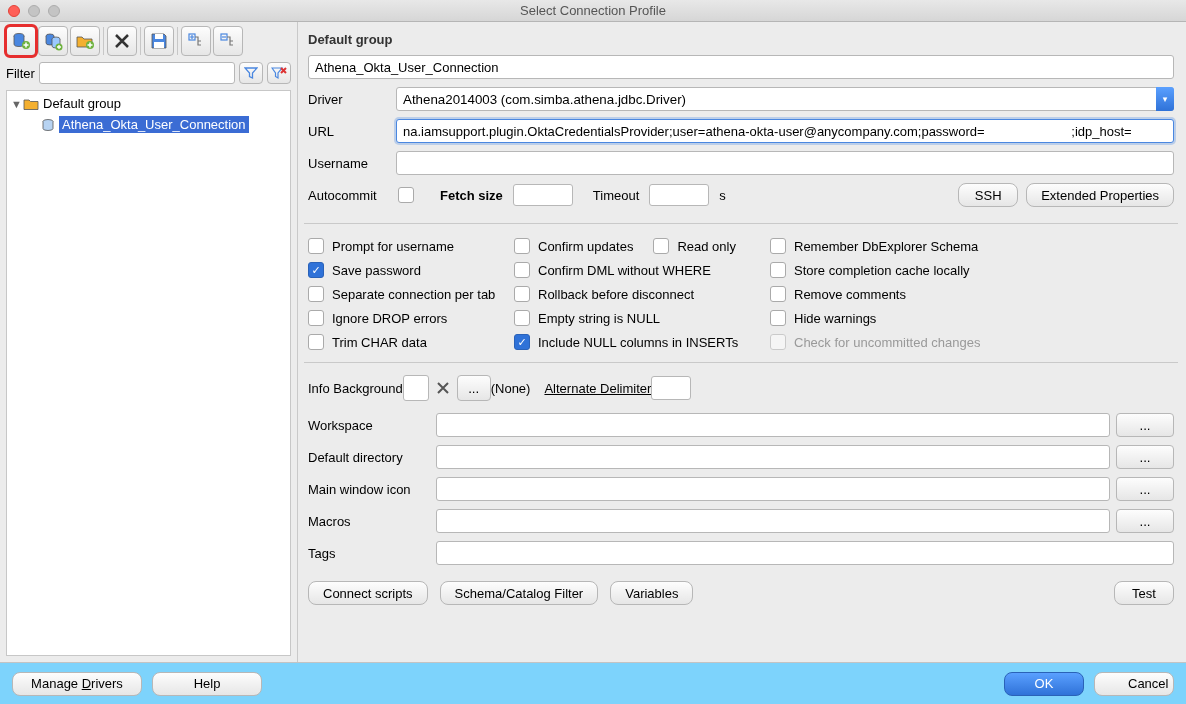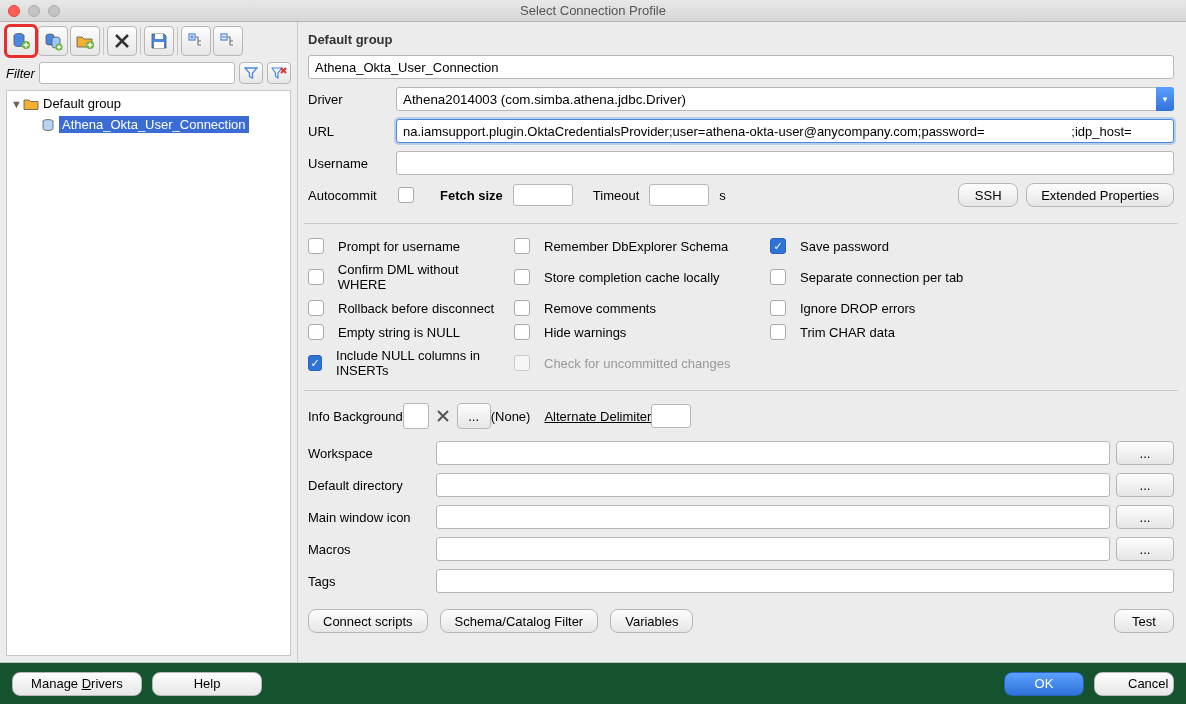--- a/index.html
+++ b/index.html
@@ -57,21 +57,21 @@
   justify-content: center;
   font-size: 16px;
   cursor: pointer;
 }
 .tbtn.highlight {
   outline: 3px solid #e62e2e;
   outline-offset: -1px;
 }
 .vsep { width: 1px; height: 28px; background: #c7c7c7; margin: 0 1px; }
 .filter-row { display: flex; align-items: center; gap: 4px; padding: 2px 6px 6px 6px; }
-.filter-label { font-weight: normal; font-style: italic; }
+.filter-label { font-weight: normal; }
 .filter-input {
   flex: 1; height: 22px; border: 1px solid #b7b7b7; border-radius: 3px; padding: 0 4px; background: #fff;
 }
 .filter-btn {
   width: 24px; height: 22px; border: 1px solid #b7b7b7; border-radius: 4px;
   background: linear-gradient(#fdfdfd,#e6e6e6); display: flex; align-items: center; justify-content: center;
 }
 .tree {
   flex: 1; background: #fff; margin: 0 6px 6px 6px; border: 1px solid #c7c7c7; overflow: auto;
   padding: 2px 0;
@@ -120,41 +120,41 @@
   height: 24px; min-width: 60px; padding: 0 14px; border: 1px solid #b7b7b7; border-radius: 8px;
   background: linear-gradient(#fdfdfd,#e6e6e6); font-size: 13px; cursor: pointer;
 }
 .btn.primary {
   background: linear-gradient(#5aa0ff,#2f72d8); color: #fff; border-color: #2a62b8;
 }
 .checkbox-grid {
   display: grid; grid-template-columns: 200px 250px 280px; row-gap: 8px; column-gap: 6px; padding: 6px 4px 12px 4px;
   border-bottom: 1px solid #c9c9c9; margin-bottom: 8px;
 }
-.check-item { display: flex; align-items: center; gap: 14px; }
+.check-item { display: flex; align-items: center; gap: 8px; }
 .checkbox {
   width: 16px; height: 16px; border: 1px solid #aaa; border-radius: 3px; background: #fff; display: flex; align-items:center; justify-content:center; font-size:11px; color:#fff;
 }
 .checkbox.checked { background: #2f72d8; border-color:#2a62b8;}
 .disabled-text { color: #999; }
 .info-row { display: flex; align-items: center; gap: 0; padding: 4px 4px 12px 4px;}
 .color-swatch { width: 26px; height: 26px; border: 1px solid #b7b7b7; border-radius: 3px; background: #fff;}
 .x-btn { width: 28px; height: 26px; display:flex; align-items:center; justify-content:center; border:none; background:none; font-size:18px; color:#555;}
 .dots-btn { width: 34px; height: 26px; border: 1px solid #b7b7b7; border-radius: 4px; background: linear-gradient(#fdfdfd,#e6e6e6);}
 .underline { text-decoration: underline; }
 .alt-input { width: 40px; height: 24px; border: 1px solid #b7b7b7; border-radius: 3px; background: #fff;}
 .path-rows { padding: 0 4px; }
 .path-row { display: flex; align-items: center; margin-bottom: 8px; gap: 6px;}
 .path-label { width: 122px; }
 .path-input { flex: 1; height: 24px; border: 1px solid #b7b7b7; border-radius: 3px; background: #fff; padding: 0 6px;}
 .browse-btn { width: 58px; height: 24px; border: 1px solid #b7b7b7; border-radius: 4px; background: linear-gradient(#fdfdfd,#e6e6e6);}
 .bottom-main-btns { display: flex; gap: 12px; padding: 8px 4px 4px 4px; align-items: center;}
 .footer {
   height: 42px; border-top: 1px solid #c3c3c3; padding: 0 12px;
-  display: flex; align-items: center; gap: 10px; background: #14532d;
+  display: flex; align-items: center; gap: 10px; background: #7dd3fc;
 }
 .footer .help-btn { width: 110px; }
 .underline-letter { text-decoration: underline; }
 svg { display: block; }
 .db-icon-svg { width: 20px; height: 20px; }
 .db-fill-blue { fill: #4a87e0; }
 .db-fill-orange { fill: #f4b030; }
 .db-stroke { stroke: #555; stroke-width: 0.8; }
 </style>
 </head>
@@ -303,20 +303,26 @@
         </div>
       </div>
 
       <div class="checkbox-grid">
         <div class="check-item">
             <div class="checkbox"></div>
             <span>Prompt for username</span>
           </div>
         <div class="check-item">
             <div class="checkbox"></div>
+            <span>Confirm updates</span>
+          <div class="checkbox" style="margin-left:12px;"></div>
+            <span>Read only</span>
+          </div>
+        <div class="check-item">
+            <div class="checkbox"></div>
             <span>Remember DbExplorer Schema</span>
           </div>
 
         <div class="check-item">
             <div class="checkbox checked">✓</div>
             <span>Save password</span>
           </div>
         <div class="check-item">
             <div class="checkbox"></div>
             <span>Confirm DML without WHERE</span>

